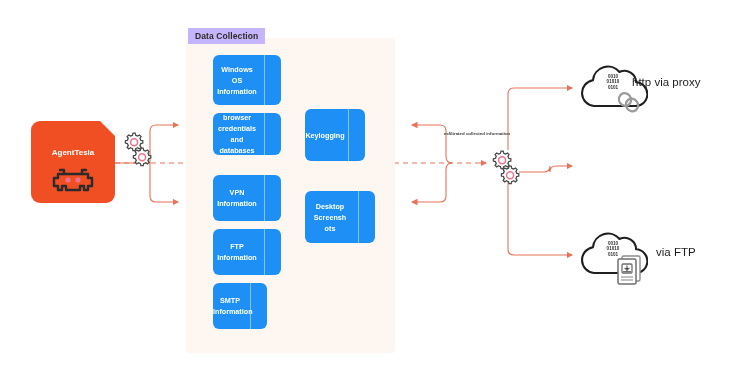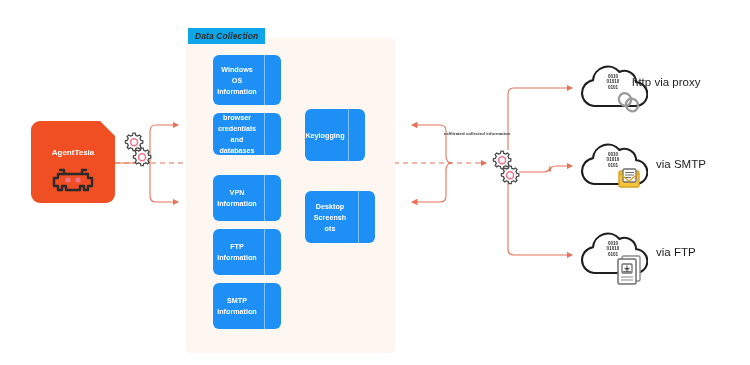--- a/index.html
+++ b/index.html
@@ -18,29 +18,28 @@
   
   .panel{
     position:absolute;
     left:186px;top:38px;width:209px;height:315px;
     background:#fdf6f1;
     border-radius:4px;
   }
   .panel-badge{
     position:absolute;
     left:188px;top:28px;
-    background:#0ea5e9;
+    background:#c4b5fd;
     color:#2e2a26;
     font-size:8.5px;
     font-weight:bold;
     padding:3px 7px 3px 7px;
     border-radius:0;
     letter-spacing:.1px;
     white-space:nowrap;
-    font-style:italic;
   }
 
   
   .cyl{
     position:absolute;
     background:#1e90f5;
     border-radius:6px;
     color:#ffffff;
     font-size:7.2px;
     font-weight:bold;
@@ -195,21 +194,21 @@
     </span>
   </div>
 
   <div class="cyl" style="left:213px;top:229px;width:68px;height:46px;">
     <span>
       <span>FTP</span>
       <span>Information</span>
     </span>
   </div>
 
-  <div class="cyl" style="left:213px;top:283px;width:68px;height:46px;">
+  <div class="cyl" style="left:213px;top:283px;width:54px;height:46px;">
     <span>
       <span>SMTP</span>
       <span>Information</span>
     </span>
   </div>
 
   <div class="cyl" style="left:305px;top:109px;width:60px;height:52px;">
     <span>
       <span>Keylogging</span>
     </span>
@@ -245,41 +244,20 @@
     </div>
     <svg style="position:absolute;left:38px;top:28px;" width="26" height="24" viewBox="0 0 26 24">
       <g fill="none" stroke="#9a9a9a" stroke-width="2.2">
         <ellipse cx="9" cy="9.5" rx="6" ry="6.4" transform="rotate(-35 9 9.5)"></ellipse>
         <ellipse cx="16" cy="15" rx="6" ry="6.4" transform="rotate(-35 16 15)"></ellipse>
       </g>
     </svg>
     <div class="cloud-label" style="left:54px;top:14px;">http via proxy</div>
   </div>
 
-  <div class="cloud-row" style="left:578px;top:140px;">
-    <svg width="70" height="52" viewBox="0 0 70 52">
-      <path d="M16,44 a13,13 0 0 1 -1,-25.8 a15,15 0 0 1 26.5,-8.2 a11.5,11.5 0 0 1 16.6,10.3 a10,10 0 0 1 -1.2,23.7 Z" fill="#ffffff" stroke="#1f1f1f" stroke-width="2.1" stroke-linejoin="round"></path>
-    </svg>
-    <div class="binary" style="left:18px;top:12px;">
-      <div>0010</div>
-      <div>01010</div>
-      <div>0101</div>
-    </div>
-    <svg style="position:absolute;left:39px;top:28px;" width="24" height="22" viewBox="0 0 24 22">
-      <rect x="2" y="3" width="20" height="16" rx="2" fill="#f7c33c" stroke="#d8a421" stroke-width="1.4"></rect>
-      <rect x="6" y="1" width="13" height="13" rx="1.4" fill="#ffffff" stroke="#6f6f6f" stroke-width="1.3"></rect>
-      <g stroke="#6f6f6f" stroke-width="1.1" stroke-linecap="round">
-        <line x1="8.5" y1="4.5" x2="16.5" y2="4.5"></line>
-        <line x1="8.5" y1="7" x2="16.5" y2="7"></line>
-        <line x1="8.5" y1="9.5" x2="13.5" y2="9.5"></line>
-      </g>
-      <path d="M2,5 L12,13 L22,5" fill="none" stroke="#d8a421" stroke-width="1.4"></path>
-    </svg>
-    <div class="cloud-label" style="left:78px;top:18px;">via SMTP</div>
-  </div>
 
   <div class="cloud-row" style="left:578px;top:229px;">
     <svg width="70" height="52" viewBox="0 0 70 52">
       <path d="M16,44 a13,13 0 0 1 -1,-25.8 a15,15 0 0 1 26.5,-8.2 a11.5,11.5 0 0 1 16.6,10.3 a10,10 0 0 1 -1.2,23.7 Z" fill="#ffffff" stroke="#1f1f1f" stroke-width="2.1" stroke-linejoin="round"></path>
     </svg>
     <div class="binary" style="left:18px;top:12px;">
       <div>0010</div>
       <div>01010</div>
       <div>0101</div>
     </div>

